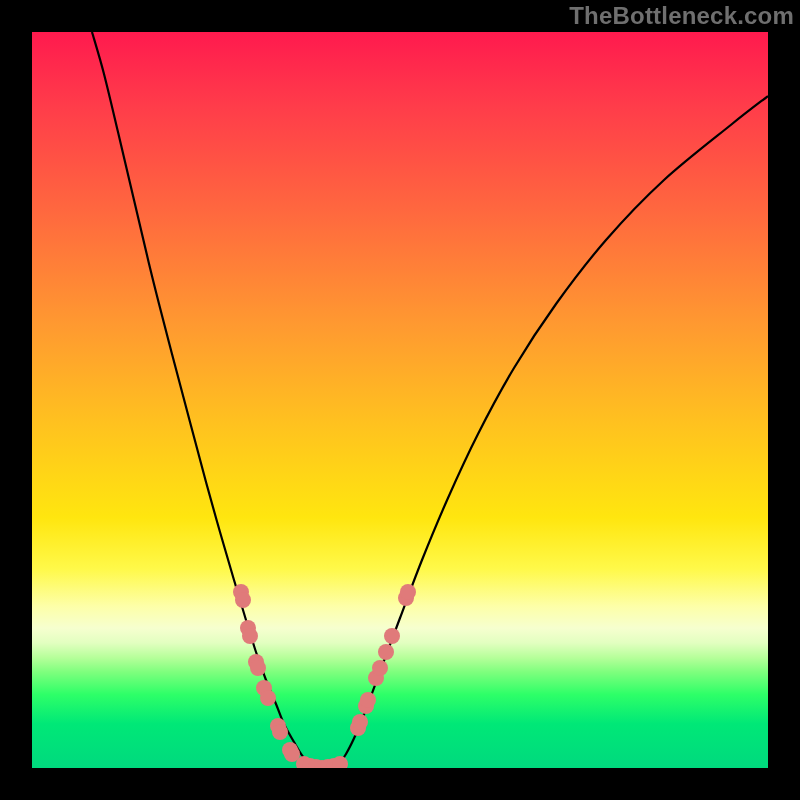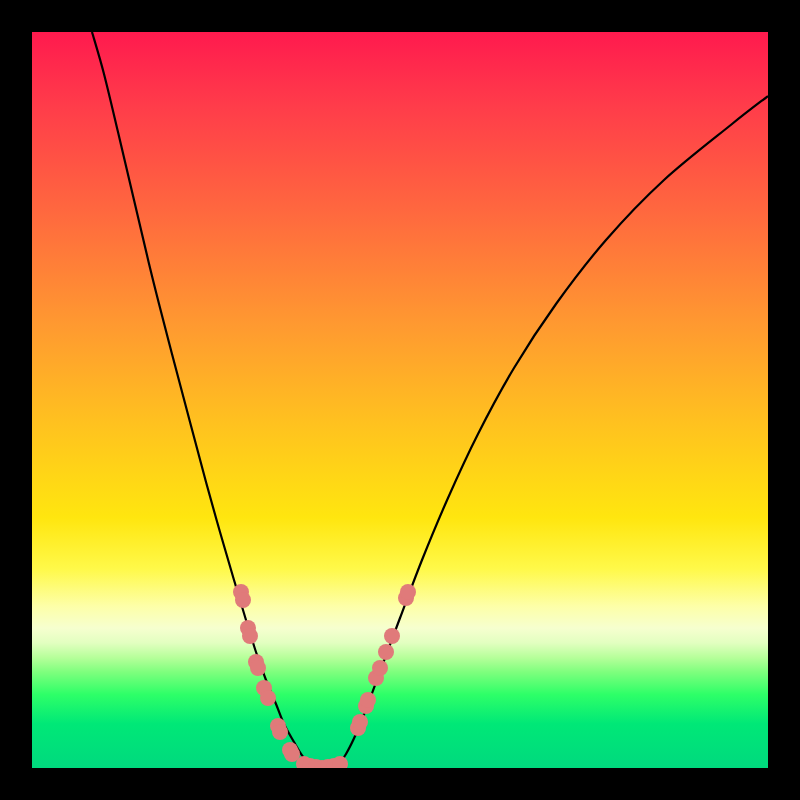--- a/index.html
+++ b/index.html
@@ -63,13 +63,14 @@
           <circle cx="272" cy="732" r="8" class="bead"></circle>
           <circle cx="278" cy="734" r="8" class="bead"></circle>
           <circle cx="284" cy="735" r="8" class="bead"></circle>
           <circle cx="290" cy="736" r="8" class="bead"></circle>
           <circle cx="296" cy="735" r="8" class="bead"></circle>
           <circle cx="302" cy="734" r="8" class="bead"></circle>
           <circle cx="308" cy="732" r="8" class="bead"></circle>
         </g>
     </svg>
   </div>
+  <div class="watermark">TheBottleneck.com</div>
 </div>
 
 </body></html>

